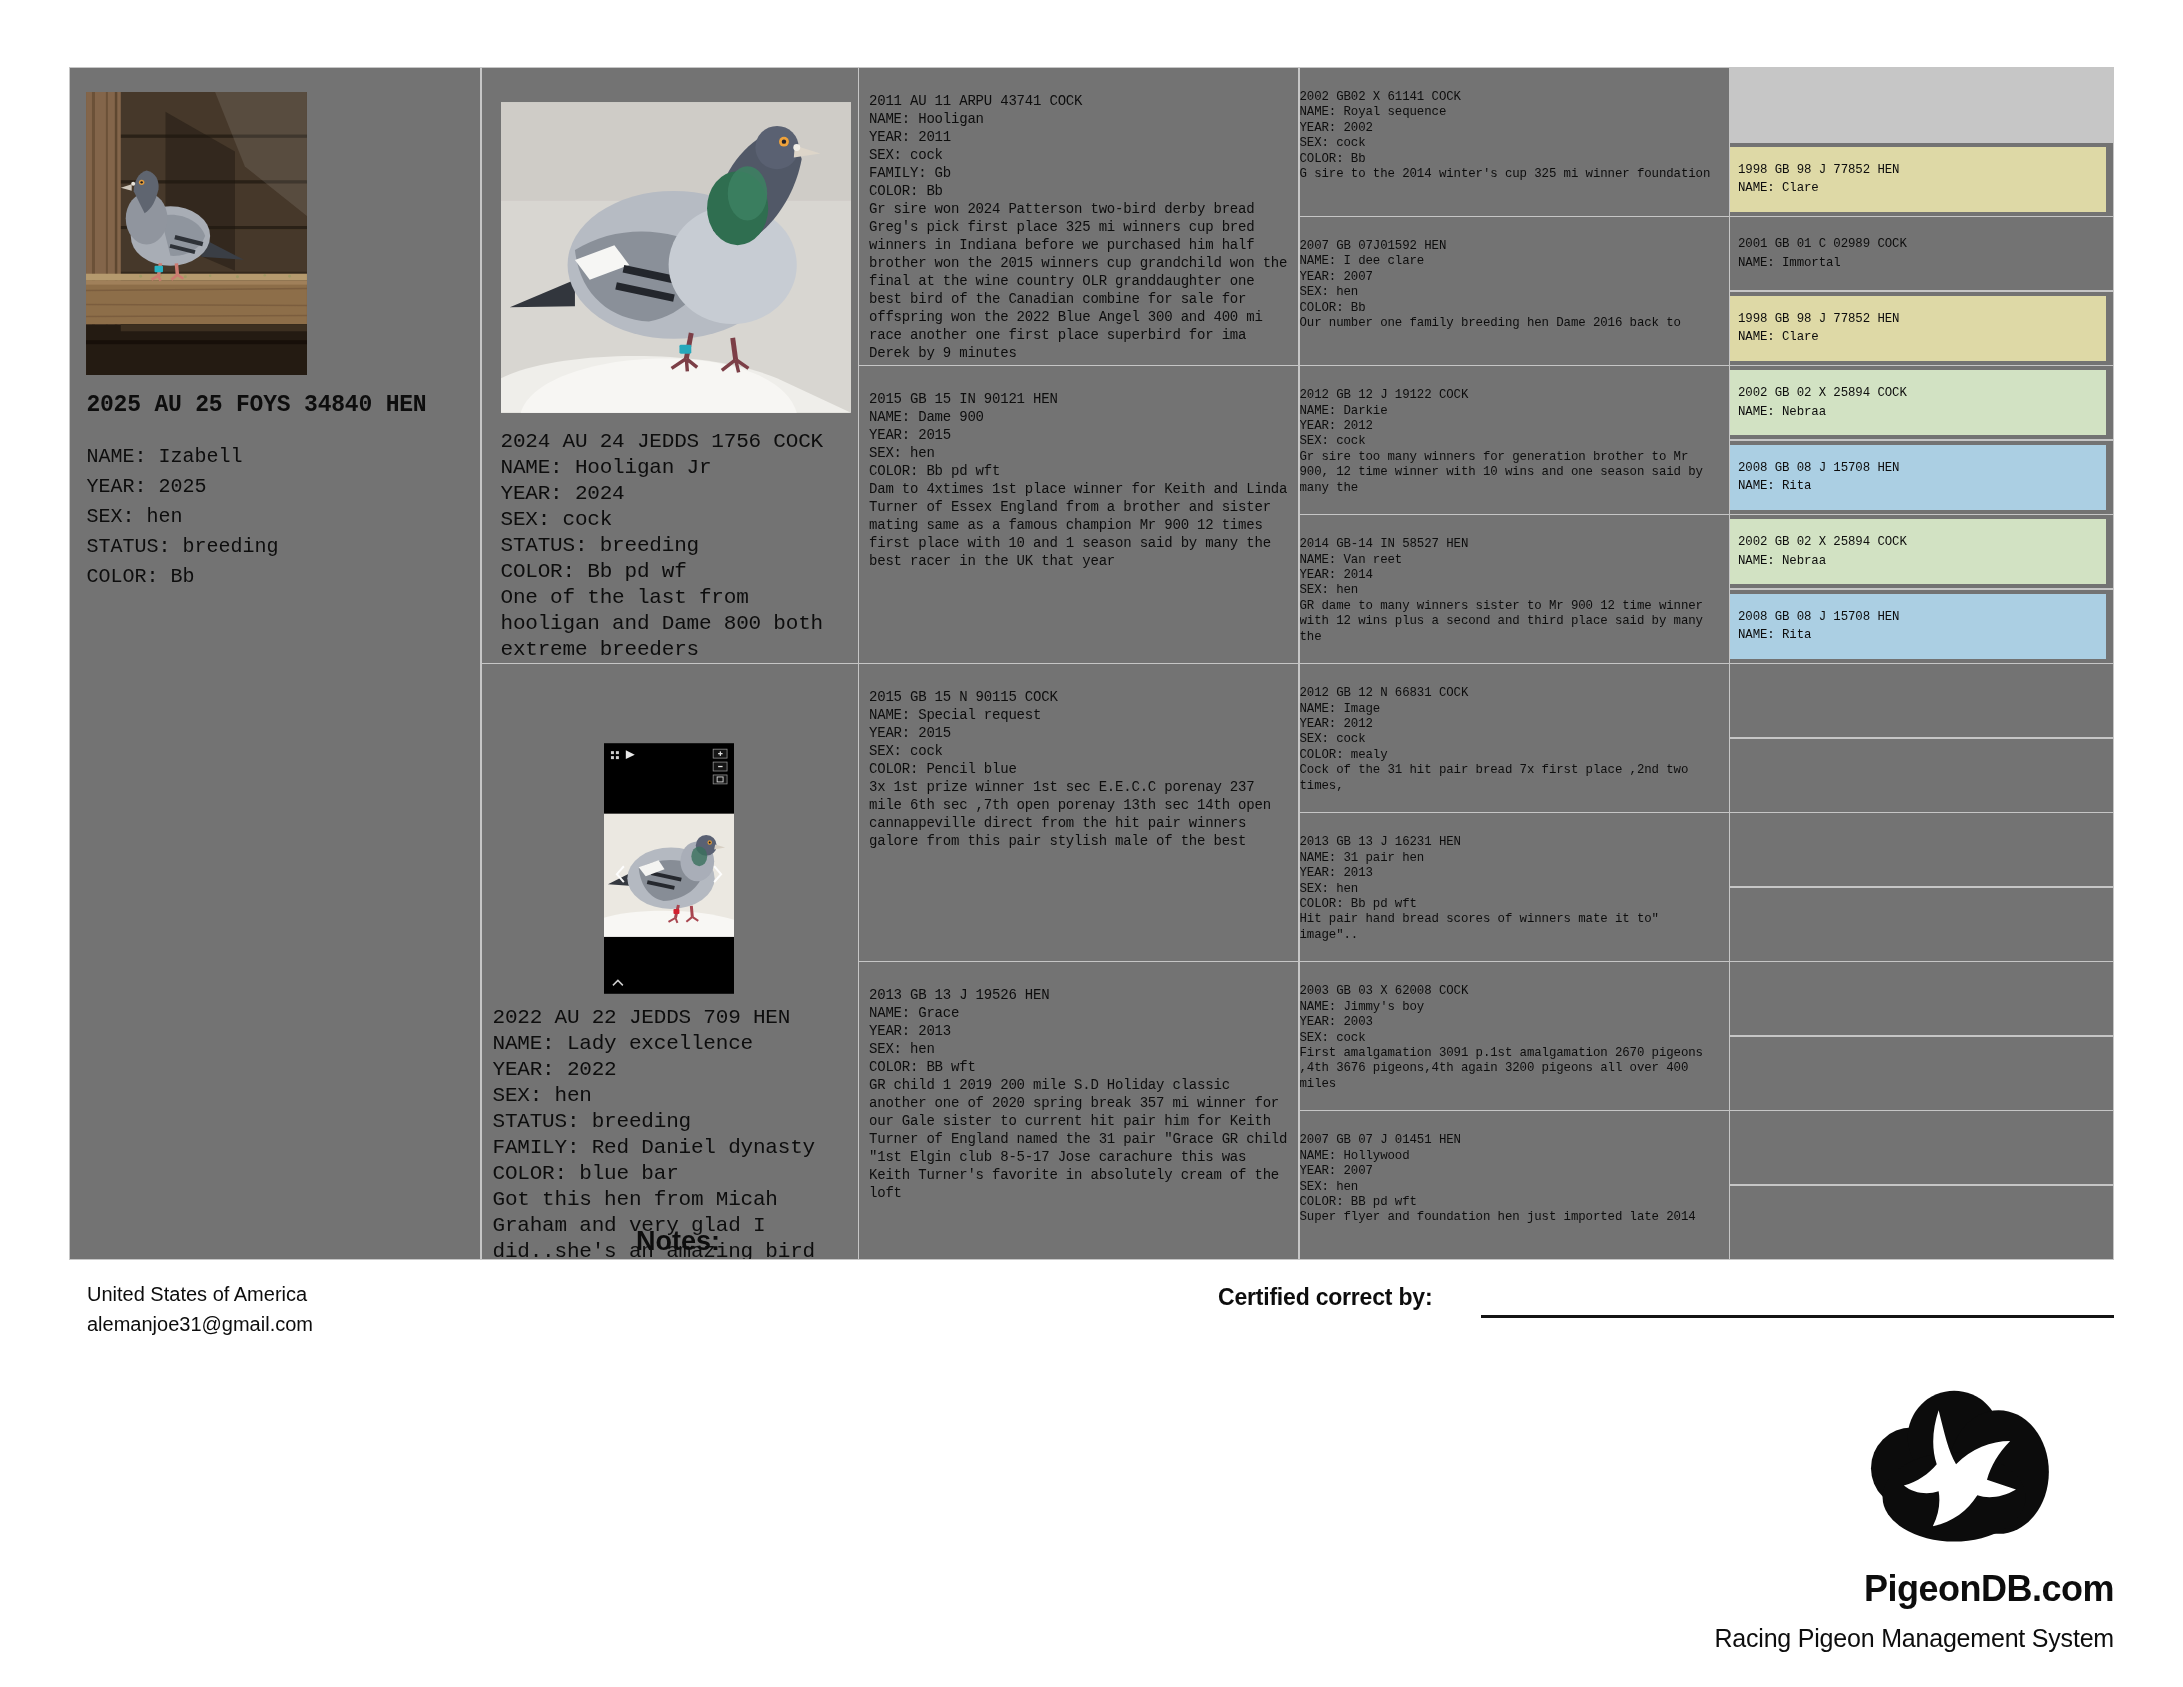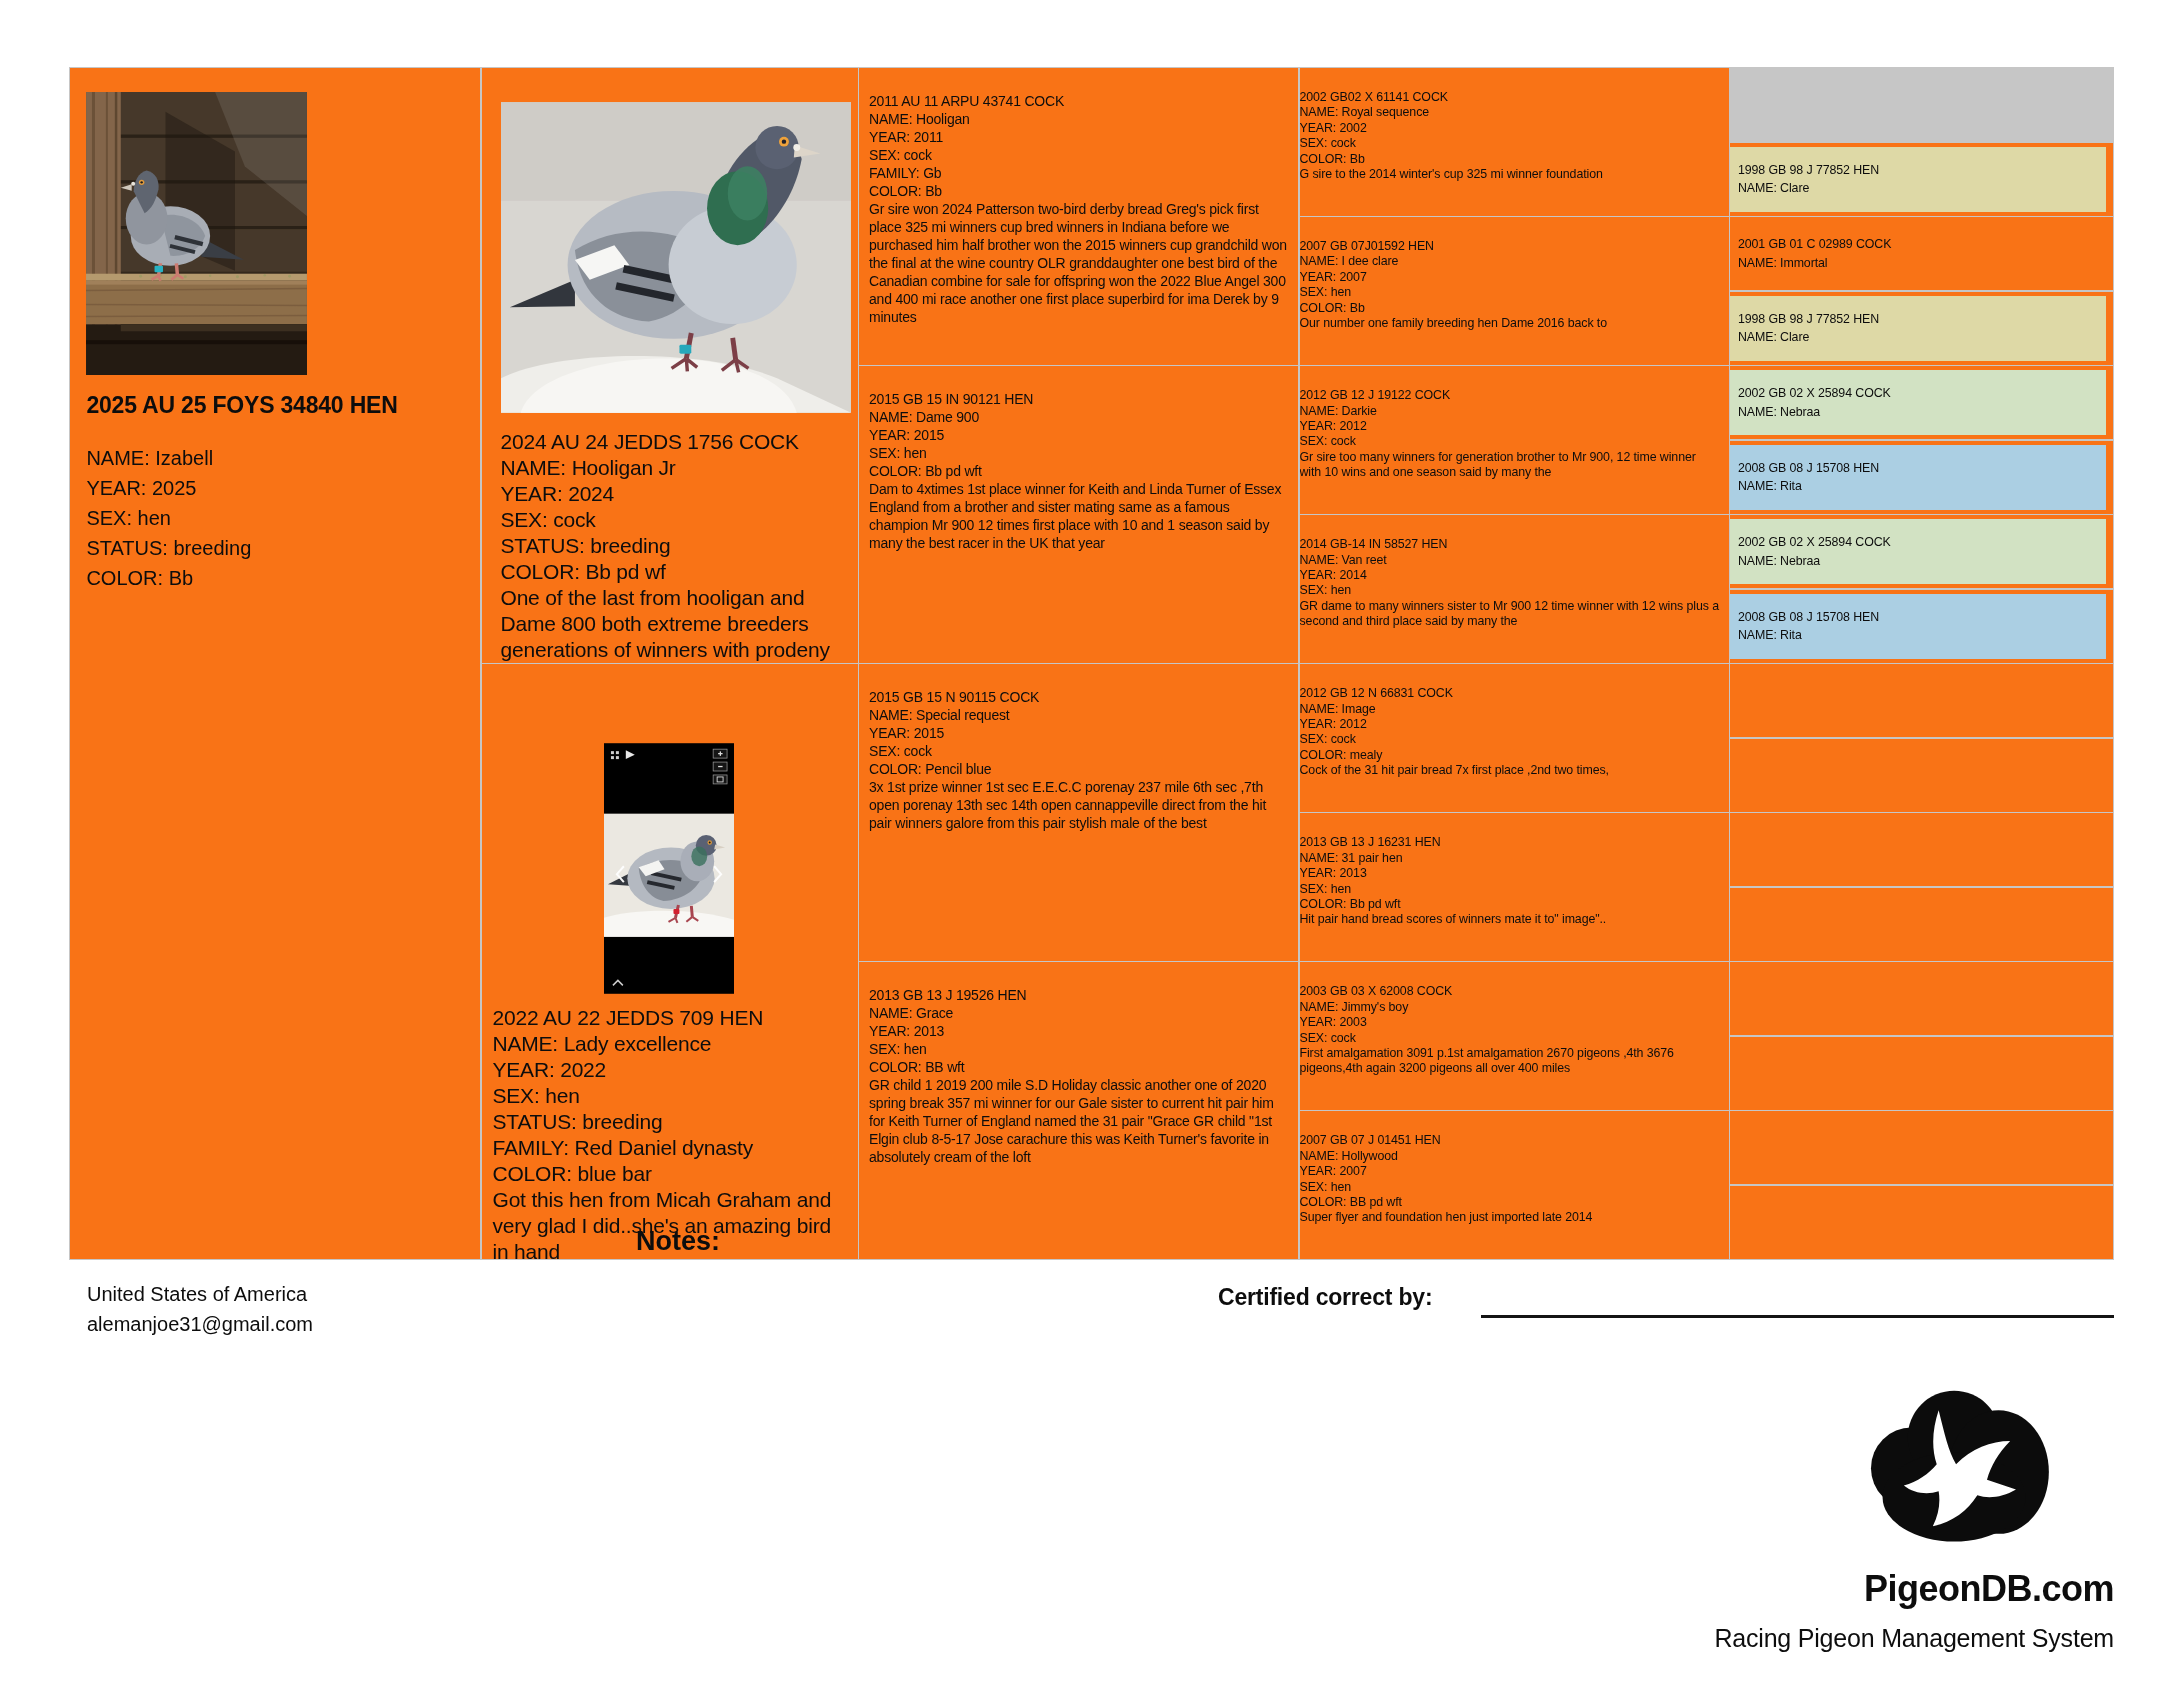--- a/index.html
+++ b/index.html
@@ -1,20 +1,20 @@
 <!DOCTYPE html>
 <html style="font-size:8px"><head>
 <meta charset="utf-8">
 <style>
   html,body{margin:0;padding:0;background:#fff;}
   body{width:2183px;height:1687px;position:relative;font-family:"Liberation Sans",sans-serif;color:#0d0d0d;overflow:hidden;}
   .ptable{position:absolute;left:69px;top:67px;width:2045px;height:1193px;box-sizing:border-box;
     display:grid;grid-template-columns:410px 376px 439px 429px 383px;grid-template-rows:repeat(16,1fr);
     gap:1.5px;background:#c6c6c6;border:1.5px solid #c6c6c6;}
-  .cell{background:#f97316;overflow:hidden;position:relative;box-sizing:border-box;}
+  .cell{background:#737373;overflow:hidden;position:relative;box-sizing:border-box;font-family:Liberation Mono, monospace;}
   .c1{padding:24px 14px 0 16.4px;}
   .c2a{padding:33px 12px 0 19px;}
   .c2b{padding:0 12px 0 11px;}
   .c3{padding:24px 10px 5px 10px;}
   .c4{padding:22px 9px 4px 0;}
   .c5{display:flex;align-items:stretch;}
   .hl{flex:1;margin:4px 7px 4px 0;padding:4px 4px 4px 8px;display:flex;flex-direction:column;justify-content:center;}
   .l5{font-size:12.4px;line-height:18.4px;letter-spacing:-0.1px;}
   .t1 .line{font-size:20px;line-height:30px;}
   .title1{font-size:23px;font-weight:700;margin-top:17px;margin-bottom:24px;letter-spacing:-0.2px;}

